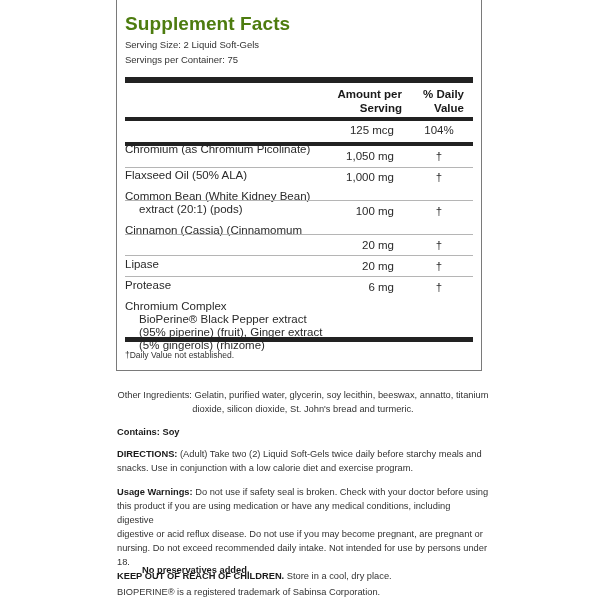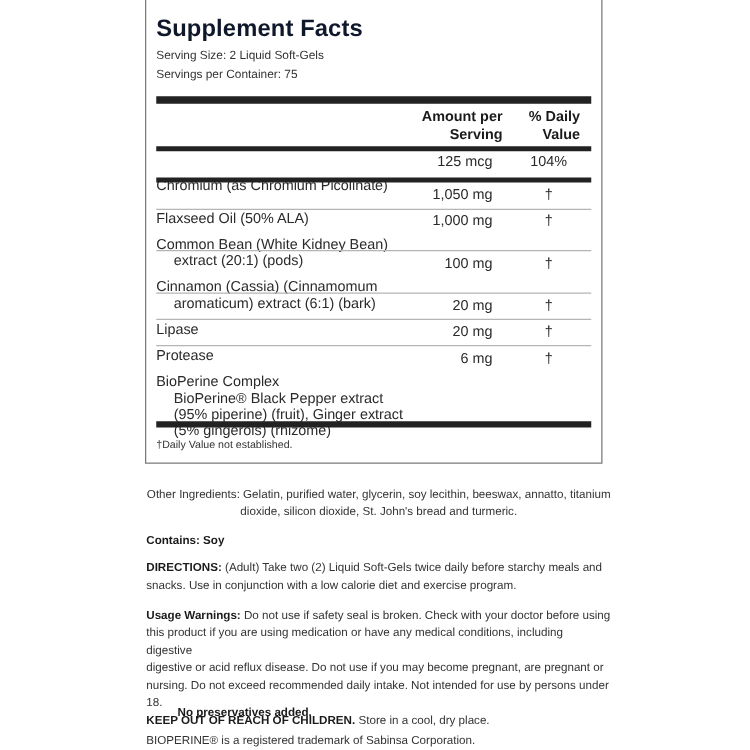--- a/index.html
+++ b/index.html
@@ -1,20 +1,20 @@
 <!DOCTYPE html>
 <html><head>
 <meta charset="utf-8">
 <style>
   html, body { margin:0; padding:0; background:#ffffff; }
   body { width:600px; height:600px; position:relative; overflow:hidden;
          font-family:"Liberation Sans", sans-serif; color:#1a1a1a; }
   .panel { position:absolute; left:116px; top:-2px; width:366px; height:373px;
            border:1px solid #7a7a7a; background:#fff; box-sizing:border-box; }
-  .title { position:absolute; left:8px; top:14px; font-size:19px; font-weight:bold; color:#0f172a; letter-spacing:0.1px; }
+  .title { position:absolute; left:8px; top:14px; font-size:19px; font-weight:bold; color:#4d7c0f; letter-spacing:0.1px; }
   .serv { position:absolute; left:8px; font-size:9.5px; color:#333; }
   .bar { position:absolute; left:8px; right:8px; background:#222; }
   .hdr { position:absolute; font-size:11.5px; font-weight:bold; text-align:right; line-height:14px; color:#1a1a1a; }
   .row { position:absolute; left:8px; right:8px; font-size:11.5px; color:#2a2a2a; line-height:13px; }
   .row .name { position:absolute; left:0; top:0;margin-top:19px; }
   .row .name .sub { display:block; padding-left:14px; }
   .row .amt { position:absolute; right:79px; top:0; text-align:right; white-space:nowrap; }
   .row .dv { position:absolute; right:16px; top:0; width:36px; text-align:center; }
   .sep { position:absolute; left:8px; right:8px; height:1px; background:#b5b5b5; }
   .foot { position:absolute; left:8px; top:351px; font-size:8.5px; color:#333; }
@@ -63,21 +63,20 @@
       <span class="sub">extract (20:1) (pods)</span>
     </span>
     <span class="amt">1,000 mg</span>
     <span class="dv">†</span>
   </div>
   <div class="sep" style="top:201px;"></div>
 
   <div class="row" style="top:206px;">
     <span class="name">
       <span>Cinnamon (Cassia) (Cinnamomum</span>
-      <span class="sub">aromaticum) extract (6:1) (bark)</span>
     </span>
     <span class="amt">100 mg</span>
     <span class="dv">†</span>
   </div>
   <div class="sep" style="top:235px;"></div>
 
   <div class="row" style="top:240px;">
     <span class="name">Lipase</span>
     <span class="amt">20 mg</span>
     <span class="dv">†</span>
@@ -86,21 +85,21 @@
 
   <div class="row" style="top:261px;">
     <span class="name">Protease</span>
     <span class="amt">20 mg</span>
     <span class="dv">†</span>
   </div>
   <div class="sep" style="top:277px;"></div>
 
   <div class="row" style="top:282px;">
     <span class="name">
-      <span>BioPerine Complex</span>
+      <span>Chromium Complex</span>
       <span class="sub">BioPerine® Black Pepper extract</span>
       <span class="sub">(95% piperine) (fruit), Ginger extract</span>
       <span class="sub">(5% gingerols) (rhizome)</span>
     </span>
     <span class="amt">6 mg</span>
     <span class="dv">†</span>
   </div>
 
   <div class="bar" style="top:338px;height:5px;"></div>
   <div class="foot">†Daily Value not established.</div>

